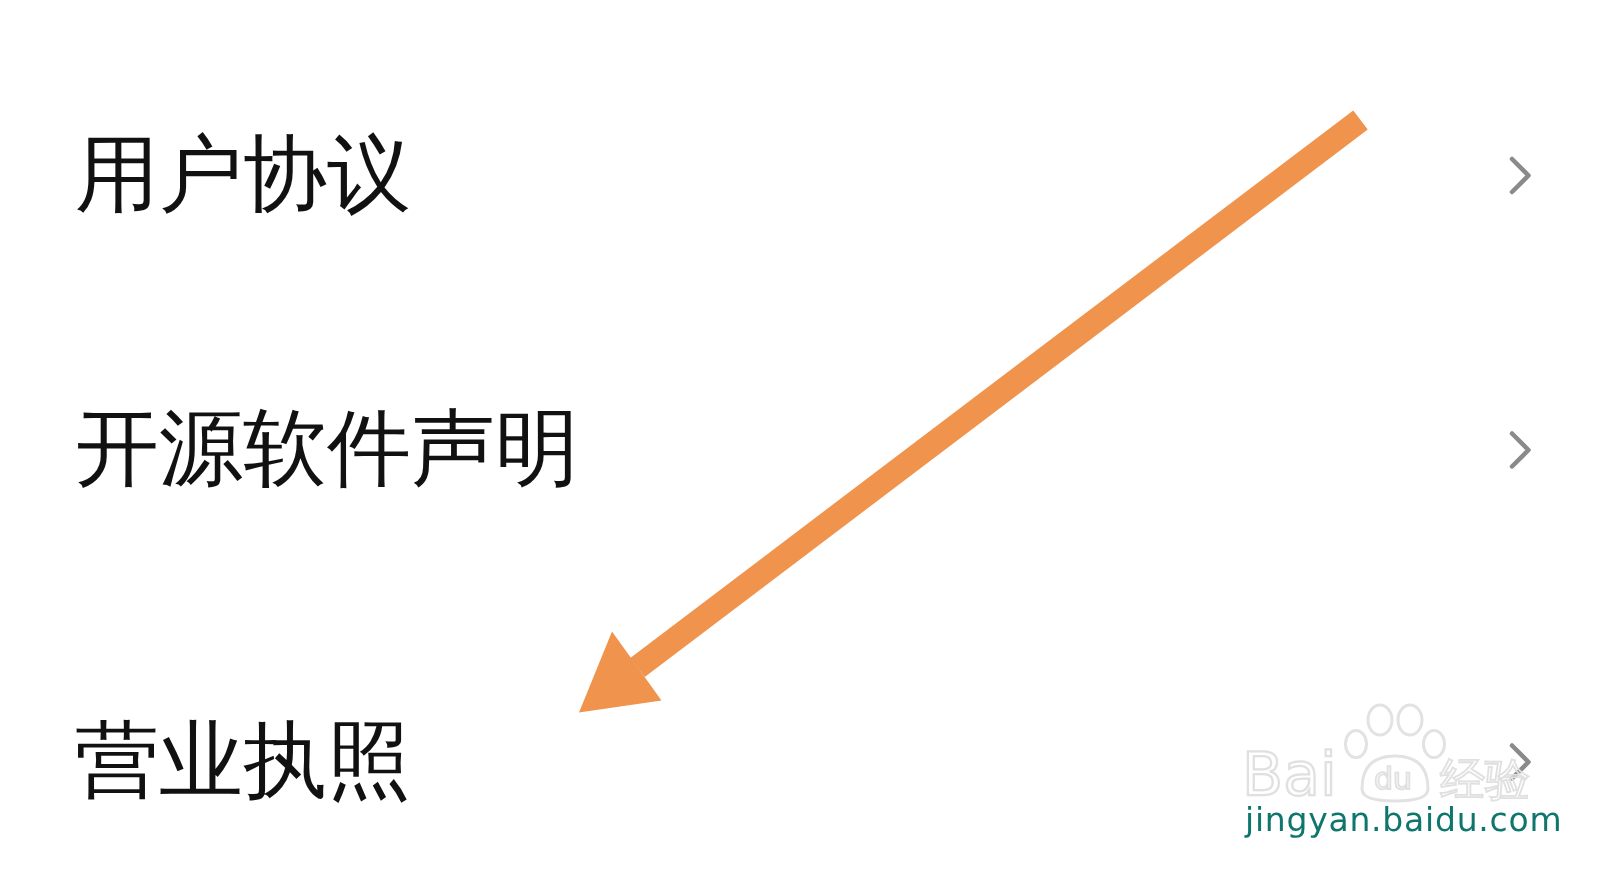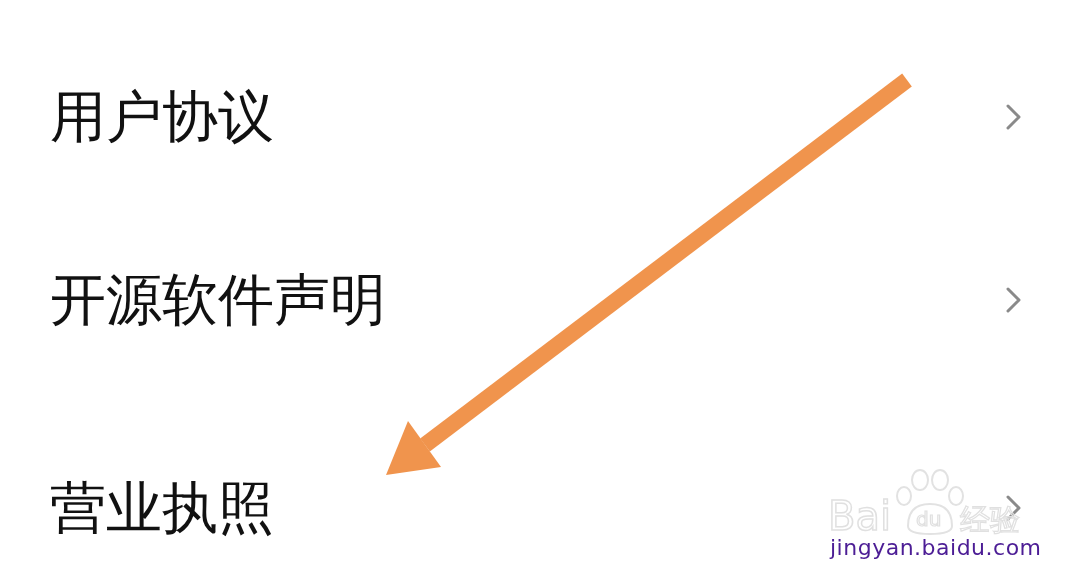--- a/index.html
+++ b/index.html
@@ -3,21 +3,21 @@
 <meta charset="utf-8">
 <style>
   html, body { margin:0; padding:0; }
   body { width:1080px; height:584px; background:#ffffff; position:relative; overflow:hidden;
          font-family:"DejaVu Sans", sans-serif; }
   .row { position:absolute; left:0; width:1080px; height:120px; }
   .row .label { position:absolute; left:50px; font-size:56px; color:#111111; line-height:1; top:50%; transform:translateY(-50%); white-space:nowrap; }
   .row .chev { position:absolute; left:1004px; top:50%; transform:translateY(-50%); width:20px; height:30px; }
   .overlay { position:absolute; left:0; top:0; width:1080px; height:584px; pointer-events:none; }
   .wm { position:absolute; left:828px; top:468px; width:200px; height:100px; }
-  .wm-url { position:absolute; left:830px; top:535px; font-size:22px; color:#4c1d95; font-family:"DejaVu Sans", sans-serif; letter-spacing:0.5px; }
+  .wm-url { position:absolute; left:830px; top:535px; font-size:22px; color:#0f766e; font-family:"DejaVu Sans", sans-serif; letter-spacing:0.5px; }
 </style>
 </head>
 <body>
 
 <div class="row" style="top:57px;padding-left:24px;">
   <span class="label">用户协议</span>
   <svg class="chev" viewBox="0 0 20 30">
     <polyline points="4,4 15,15 4,26" fill="none" stroke="#8a8a8a" stroke-width="3" stroke-linecap="round" stroke-linejoin="round"></polyline>
   </svg>
 </div>

